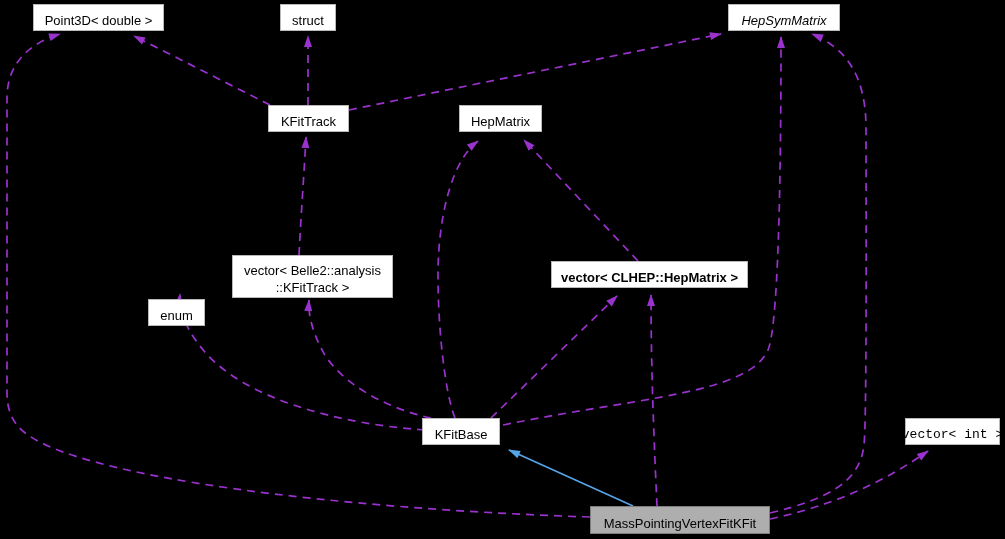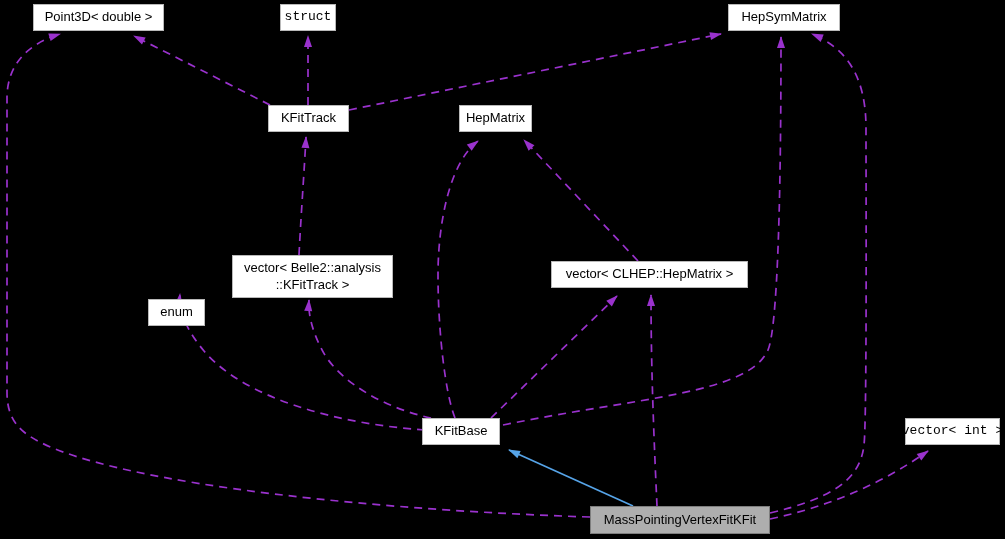--- a/index.html
+++ b/index.html
@@ -26,41 +26,41 @@
     z-index: 2;
     box-sizing: border-box;
     background: #ffffff;
     border: 1px solid #b9b9b9;
     color: #000000;
     font-size: 13px;
     line-height: 1.3;
     display: flex;
     flex-direction: column;
     align-items: center;
-    justify-content: center;
+    justify-content: flex-end;
     text-align: center;
     white-space: nowrap;
     padding: 0 3px;
     cursor: pointer;
   }
   .node.highlight {
     background: #aeaeae;
     border: 1px solid #7e7e7e;
   }
   .node span { display: block; }
 
   
   #n-point3d        { left: 33px;  top: 4px;   width: 131px; height: 27px; }
-  #n-struct         { left: 280px; top: 4px;   width: 56px;  height: 27px; font-family: Liberation Mono, monospace; }
-  #n-hepsymmatrix   { left: 728px; top: 4px;   width: 112px; height: 27px; }
+  #n-struct         { left: 280px; top: 4px;   width: 56px;  height: 27px; }
+  #n-hepsymmatrix   { left: 728px; top: 4px;   width: 112px; height: 27px; font-style: italic; }
   #n-kfittrack      { left: 268px; top: 105px; width: 81px;  height: 27px; }
-  #n-hepmatrix      { left: 459px; top: 105px; width: 73px;  height: 27px; }
+  #n-hepmatrix      { left: 459px; top: 105px; width: 83px;  height: 27px; }
   #n-enum           { left: 148px; top: 263px; width: 57px;  height: 27px; margin-top: 36px; }
   #n-vec-kfittrack  { left: 232px; top: 255px; width: 161px; height: 43px; }
-  #n-vec-hepmatrix  { left: 551px; top: 261px; width: 197px; height: 27px; }
+  #n-vec-hepmatrix  { left: 551px; top: 261px; width: 197px; height: 27px; font-weight: bold; }
   #n-kfitbase       { left: 422px; top: 418px; width: 78px;  height: 27px; }
   #n-vec-int        { left: 905px; top: 418px; width: 95px;  height: 27px; font-family: Liberation Mono, monospace; }
   #n-main           { left: 590px; top: 506px; width: 180px; height: 28px; }
 
   .edge-dashed {
     fill: none;
     stroke: #9a32cd;
     stroke-width: 1.7;
     stroke-dasharray: 8 6;
   }

